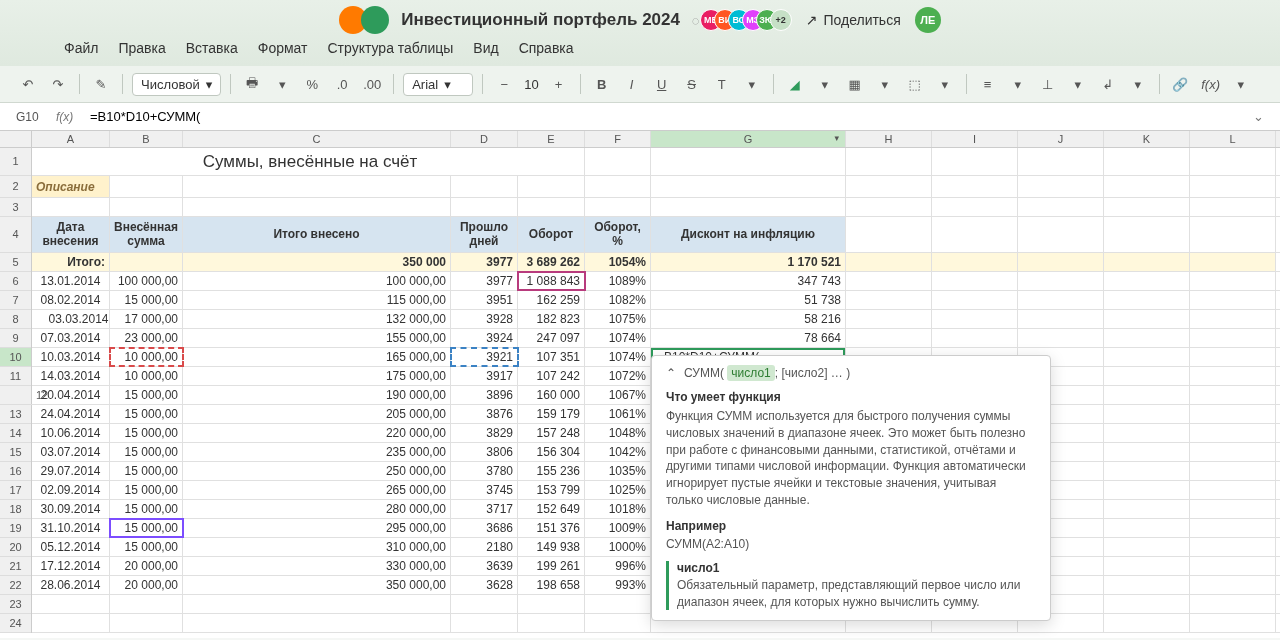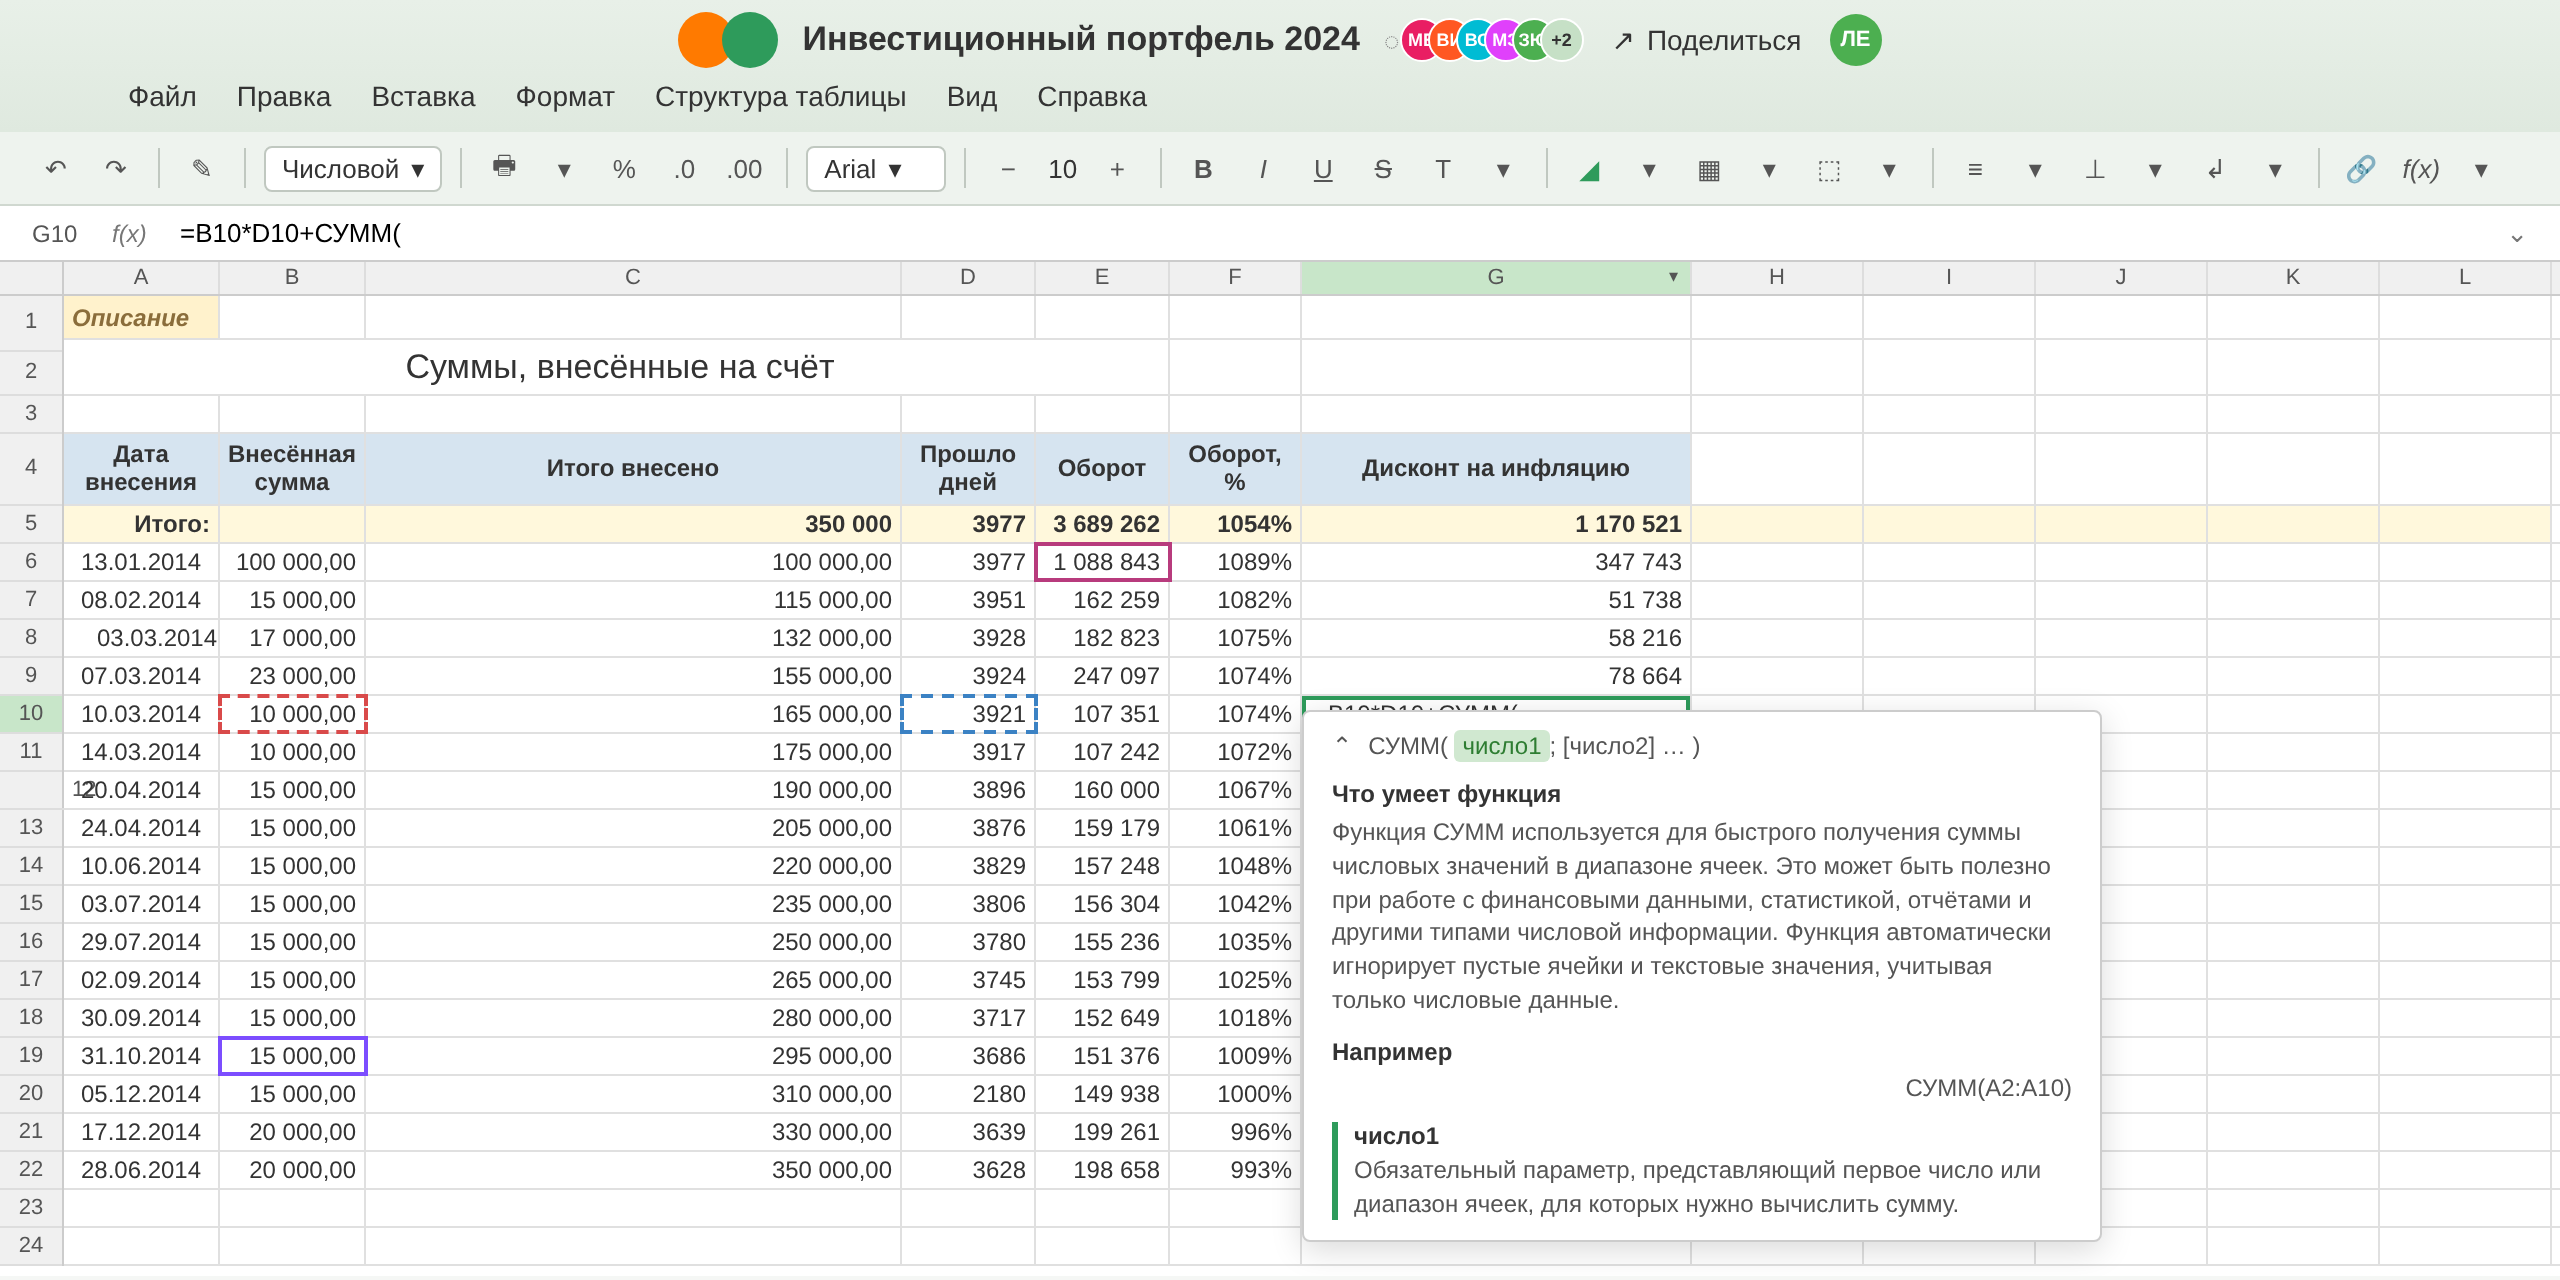--- a/index.html
+++ b/index.html
@@ -86,21 +86,21 @@
 .formula-text { font-size: 12px; padding-left: 2px; }
 
 .col-h.sel-col { background: #c8e6c9; position: relative; }
 .col-h.sel-col::after { content: '▾'; position: absolute; right: 6px; font-size: 9px; color: #555; }
 
 .tooltip { position: absolute; left: 651px; top: 224px; width: 400px; background: #fff; border: 1px solid #ccc; box-shadow: 0 4px 16px rgba(0,0,0,.15); border-radius: 4px; padding: 10px 14px; font-size: 12px; z-index: 10; }
 .tt-sig { display: flex; align-items: center; gap: 8px; color: #555; margin-bottom: 10px; }
 .tt-sig .arg1 { background: #d0e8d0; padding: 1px 4px; border-radius: 3px; color: #2e7d32; }
 .tt-h { font-weight: bold; margin-bottom: 4px; font-size: 12px; }
 .tt-p { color: #555; line-height: 1.4; margin-bottom: 10px; }
-.tt-ex { color: #555; margin-bottom: 10px; text-align: right; }
+.tt-ex { color: #555; margin-bottom: 10px; }
 .tt-arg { border-left: 3px solid #2e9b5b; padding-left: 8px; }
 .tt-arg-name { font-weight: bold; margin-bottom: 2px; }
 </style>
 </head>
 <body>
 
 <div class="header">
   <div class="title-row">
     <div class="title-left">
       <div class="logo-circles">
@@ -245,36 +245,36 @@
         <div class="row-h" style="height: 19px; line-height: 18px;">17</div>
         <div class="row-h" style="height: 19px; line-height: 18px;">18</div>
         <div class="row-h" style="height: 19px; line-height: 18px;">19</div>
         <div class="row-h" style="height: 19px; line-height: 18px;">20</div>
         <div class="row-h" style="height: 19px; line-height: 18px;">21</div>
         <div class="row-h" style="height: 19px; line-height: 18px;">22</div>
         <div class="row-h" style="height: 19px; line-height: 18px;">23</div>
         <div class="row-h" style="height: 19px; line-height: 18px;">24</div>
       </div>
     <div class="cells" id="cells">
+        <div class="row" style="height: 28px;">
+          <div class="cell title-cell" style="width: 553px; justify-content: center;">Суммы, внесённые на счёт</div>
+          <div class="cell wF " style="width: 66px;"></div>
+          <div class="cell wG " style="width: 195px;"></div>
+          <div class="cell wH " style="width: 86px;"></div>
+          <div class="cell wI " style="width: 86px;"></div>
+          <div class="cell wJ " style="width: 86px;"></div>
+          <div class="cell wK " style="width: 86px;"></div>
+          <div class="cell wL " style="width: 86px;"></div>
+        </div>
         <div class="row" style="height: 22px;">
           <div class="cell wA desc-cell" style="width: 78px;">Описание</div>
           <div class="cell wB " style="width: 73px;"></div>
           <div class="cell wC " style="width: 268px;"></div>
           <div class="cell wD " style="width: 67px;"></div>
           <div class="cell wE " style="width: 67px;"></div>
-          <div class="cell wF " style="width: 66px;"></div>
-          <div class="cell wG " style="width: 195px;"></div>
-          <div class="cell wH " style="width: 86px;"></div>
-          <div class="cell wI " style="width: 86px;"></div>
-          <div class="cell wJ " style="width: 86px;"></div>
-          <div class="cell wK " style="width: 86px;"></div>
-          <div class="cell wL " style="width: 86px;"></div>
-        </div>
-        <div class="row" style="height: 28px;">
-          <div class="cell title-cell" style="width: 553px; justify-content: center;">Суммы, внесённые на счёт</div>
           <div class="cell wF " style="width: 66px;"></div>
           <div class="cell wG " style="width: 195px;"></div>
           <div class="cell wH " style="width: 86px;"></div>
           <div class="cell wI " style="width: 86px;"></div>
           <div class="cell wJ " style="width: 86px;"></div>
           <div class="cell wK " style="width: 86px;"></div>
           <div class="cell wL " style="width: 86px;"></div>
         </div>
         <div class="row" style="height: 19px;">
           <div class="cell wA " style="width: 78px;"></div>

